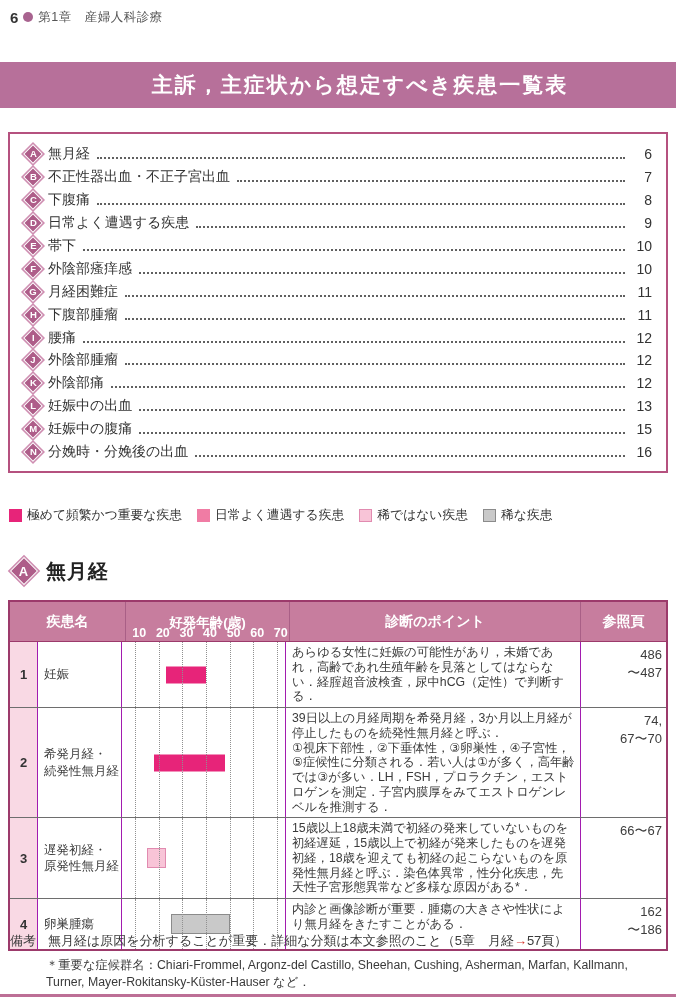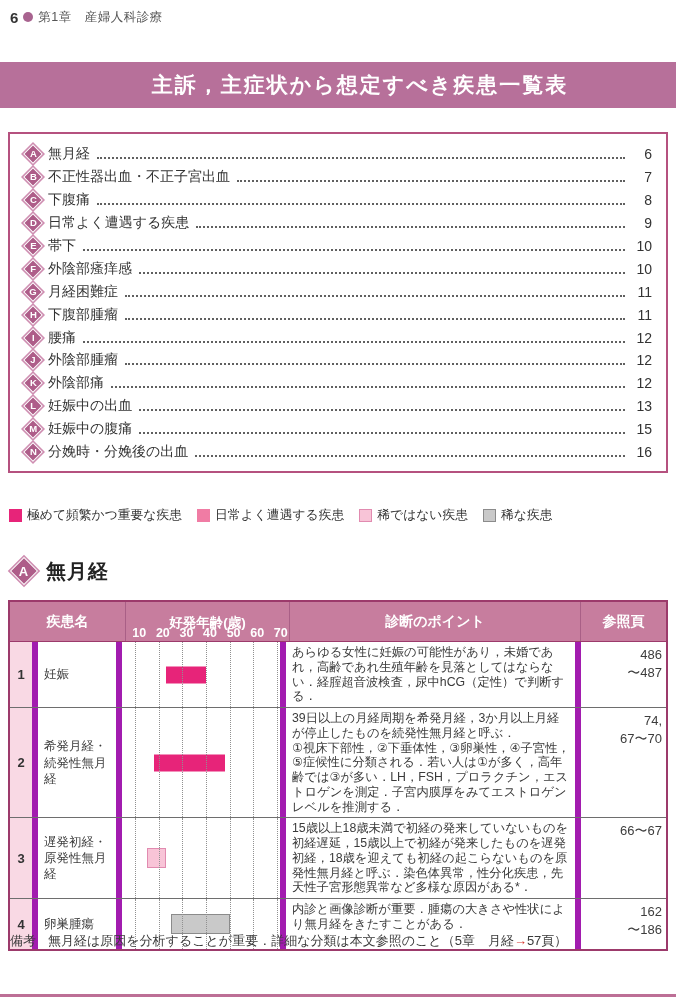--- a/index.html
+++ b/index.html
@@ -57,21 +57,21 @@
   .hname { width:116px; }
   .hage  { width:164px; flex-direction:column; justify-content:flex-start; position:relative; }
   .hage .agetitle { font-size:13.5px; font-weight:bold; margin-top:3px;text-align:right; }
   .ticklabel { position:absolute; bottom:1px; transform:translateX(-50%);
                font-size:12.5px; font-weight:bold; color:#fff; }
   .hpoints { flex:1; }
   .hpage { width:85px; }
 
   .trow { display:flex; border-bottom:1px solid #6e6e6e; }
   .trow:last-child { border-bottom:none; }
-  .trow .cell { border-right:6px solid #a21caf; }
+  .trow .cell { border-right:1px solid #a21caf; }
   .trow .cell:last-child { border-right:none; }
   .num { width:28px; background:#f9d9e4; display:flex; align-items:center; justify-content:center;
          font-size:13px; font-weight:bold; color:#333; }
   .name { width:84px; display:flex; align-items:center; padding:4px 2px 4px 6px;
           font-size:12.5px; white-space:pre-line; line-height:1.3; }
   .age-cell { width:164px; position:relative; overflow:hidden; }
   .tickline { position:absolute; top:0; bottom:0; width:0;
               border-left:1.5px dotted #909090; }
   .bar { position:absolute; top:50%; transform:translateY(-50%); height:17px; }
   .points { flex:1; padding:3px 5px 3px 6px; font-size:12.3px; line-height:1.2;
@@ -337,15 +337,16 @@
       <div class="cell pageref">162
 　〜186</div>
     </div>
   </div>
 
   <div class="remark">
     <span>備考</span>
     <span><span>無月経は原因を分析することが重要．詳細な分類は本文参照のこと（5章　月経</span><span class="arrow">→</span><span>57頁）</span></span>
   </div>
 
+  <div class="footnote">＊重要な症候群名：Chiari-Frommel, Argonz-del Castillo, Sheehan, Cushing, Asherman, Marfan, Kallmann, Turner, Mayer-Rokitansky-Küster-Hauser など．</div>
 
   <div class="bottomrule"></div>
 </div>
 
 </body></html>

